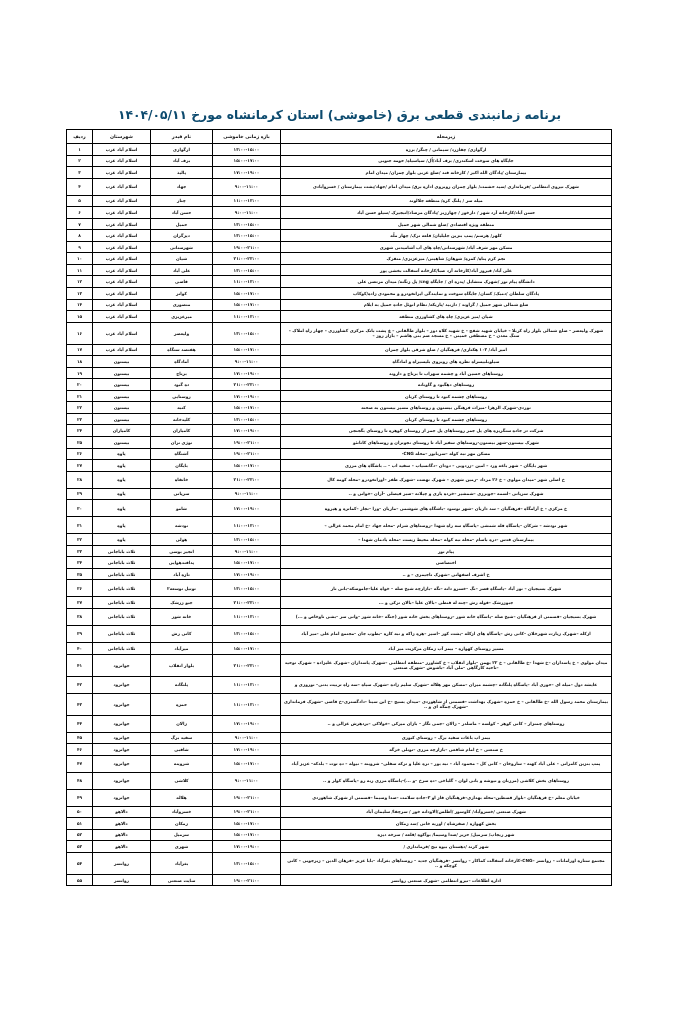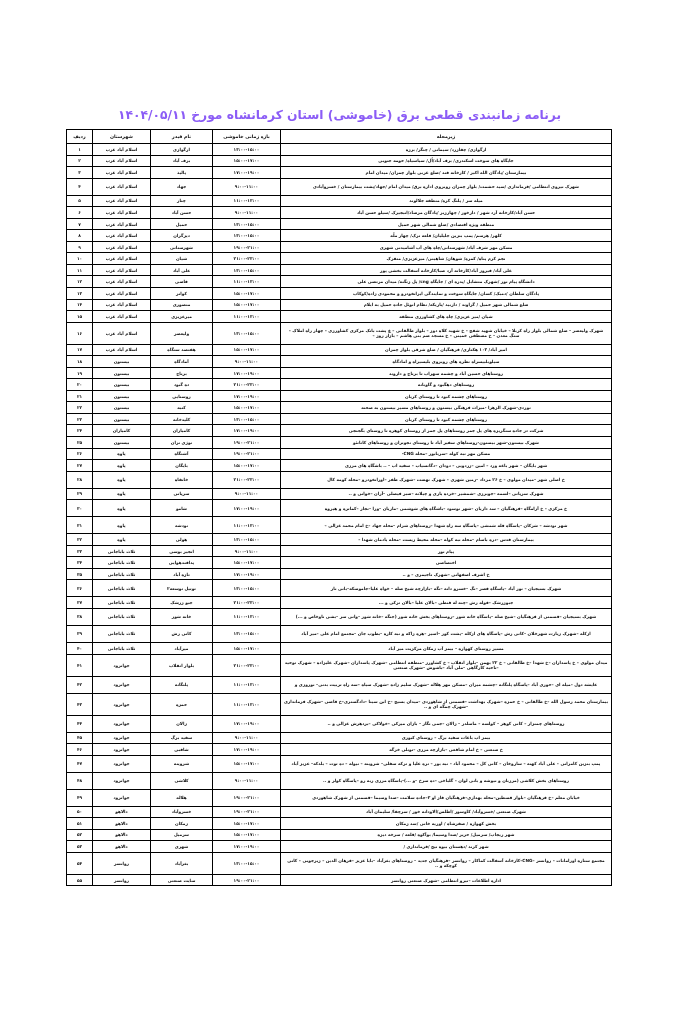--- a/index.html
+++ b/index.html
@@ -77,21 +77,21 @@
   tr.r{height:11.55px;}
   tr.r2{height:17px;}
   tr.r3{height:22px;}
 </style>
 </head>
 <body>
 
 <div class="page">
 
   <div class="title-wrap">
-    <span class="doc-title" style="color: #8b5cf6;">برنامه زمانبندی قطعی برق (خاموشی) استان کرمانشاه مورخ ۱۴۰۴/۰۵/۱۱</span>
+    <span class="doc-title" style="color: #0c4a6e;">برنامه زمانبندی قطعی برق (خاموشی) استان کرمانشاه مورخ ۱۴۰۴/۰۵/۱۱</span>
   </div>
 
   <div class="table-wrap">
     <table class="sched">
       <colgroup>
         <col class="c-sub">
         <col class="c-time">
         <col class="c-feeder">
         <col class="c-city">
         <col class="c-radif">

